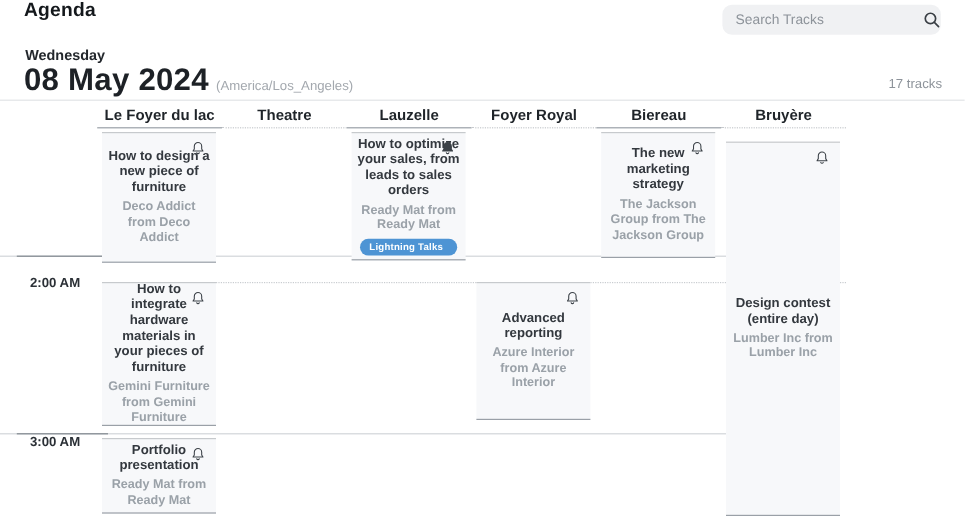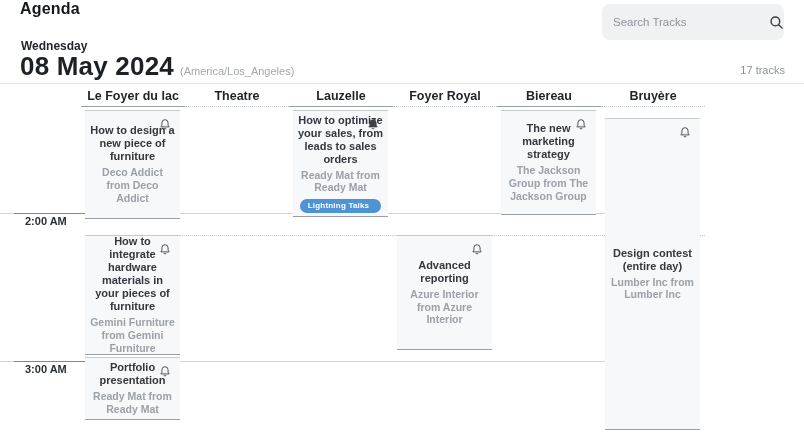--- a/index.html
+++ b/index.html
@@ -8,21 +8,21 @@
     background:#ffffff;
     font-family:"Liberation Sans","DejaVu Sans",sans-serif;
     color:#22262b;
   }
   
   .page-title{
     position:absolute;left:20px;top:0px;
     font-size:16px;font-weight:700;color:#14181c;letter-spacing:.2px;
   }
   .search-box{
-    position:absolute;left:602px;top:4px;width:182px;height:36px;
+    position:absolute;left:602px;top:4px;width:182px;height:25px;
     background:#f0f1f3;border-radius:8px;
     display:flex;box-sizing:border-box;padding:0 9px;
   }
   .search-box input{
     flex:1;border:none;background:transparent;outline:none;
     font-size:11.5px;color:#44494f;
     font-family:"Liberation Sans","DejaVu Sans",sans-serif;
   }
   .search-box input::placeholder{color:#8d939a;}
   .search-icon{display:flex;align-items:center;cursor:pointer;}
@@ -97,40 +97,40 @@
 </div>
 <div class="tracks-count">17 tracks</div>
 <div class="top-divider"></div>
 
 <div class="agenda">
     <div class="hour-line" style="top: 125px;"></div>
     <div class="hour-line-gutter" style="top: 125px;"></div>
     <div class="hour-line" style="top: 273px;"></div>
     <div class="hour-line-gutter" style="top: 273px;"></div>
     <div class="slot-line" style="top: 147px;"></div>
-    <div class="time-label" style="top: 127px;">2:00 AM</div>
+    <div class="time-label" style="top: 142px;">2:00 AM</div>
     <div class="time-label" style="top: 275px;">3:00 AM</div>
     <div class="col-header solid" style="left: 81px; width: 104px;">Le Foyer du lac</div>
     <div class="event" style="left: 85px; top: 22px; height: 109px; background: rgb(247, 248, 250);">
       <span class="bell"><svg width="12" height="13" viewBox="0 0 16 16">
           <path d="M8 1.6a4.1 4.1 0 0 0-4.1 4.1v3.2L2.5 11.2h11L12.1 8.9V5.7A4.1 4.1 0 0 0 8 1.6z" fill="none" stroke="currentColor" stroke-width="1.2" stroke-linejoin="round"></path>
           <path d="M6.6 13.1a1.5 1.5 0 0 0 2.8 0" fill="none" stroke="currentColor" stroke-width="1.2" stroke-linecap="round"></path>
         </svg></span>
       <div class="event-title">How to design a new piece of furniture</div>
       <div class="event-speaker">Deco Addict from Deco Addict</div>
     </div>
     <div class="event" style="left: 85px; top: 147px; height: 120px; background: rgb(247, 248, 250);">
       <span class="bell"><svg width="12" height="13" viewBox="0 0 16 16">
           <path d="M8 1.6a4.1 4.1 0 0 0-4.1 4.1v3.2L2.5 11.2h11L12.1 8.9V5.7A4.1 4.1 0 0 0 8 1.6z" fill="none" stroke="currentColor" stroke-width="1.2" stroke-linejoin="round"></path>
           <path d="M6.6 13.1a1.5 1.5 0 0 0 2.8 0" fill="none" stroke="currentColor" stroke-width="1.2" stroke-linecap="round"></path>
         </svg></span>
       <div class="event-title">How to integrate hardware materials in your pieces of furniture</div>
       <div class="event-speaker">Gemini Furniture from Gemini Furniture</div>
     </div>
-    <div class="event" style="left: 85px; top: 269px; height: 63px; background: rgb(247, 248, 250);">
+    <div class="event" style="left: 85px; top: 277px; height: 63px; background: rgb(247, 248, 250);">
       <span class="bell"><svg width="12" height="13" viewBox="0 0 16 16">
           <path d="M8 1.6a4.1 4.1 0 0 0-4.1 4.1v3.2L2.5 11.2h11L12.1 8.9V5.7A4.1 4.1 0 0 0 8 1.6z" fill="none" stroke="currentColor" stroke-width="1.2" stroke-linejoin="round"></path>
           <path d="M6.6 13.1a1.5 1.5 0 0 0 2.8 0" fill="none" stroke="currentColor" stroke-width="1.2" stroke-linecap="round"></path>
         </svg></span>
       <div class="event-title">Portfolio presentation</div>
       <div class="event-speaker">Ready Mat from Ready Mat</div>
     </div>
     <div class="col-header" style="left: 185px; width: 104px;">Theatre</div>
     <div class="col-header solid" style="left: 289px; width: 104px;">Lauzelle</div>
     <div class="event" style="left: 293px; top: 22px; height: 107px; background: rgb(247, 248, 250);">

